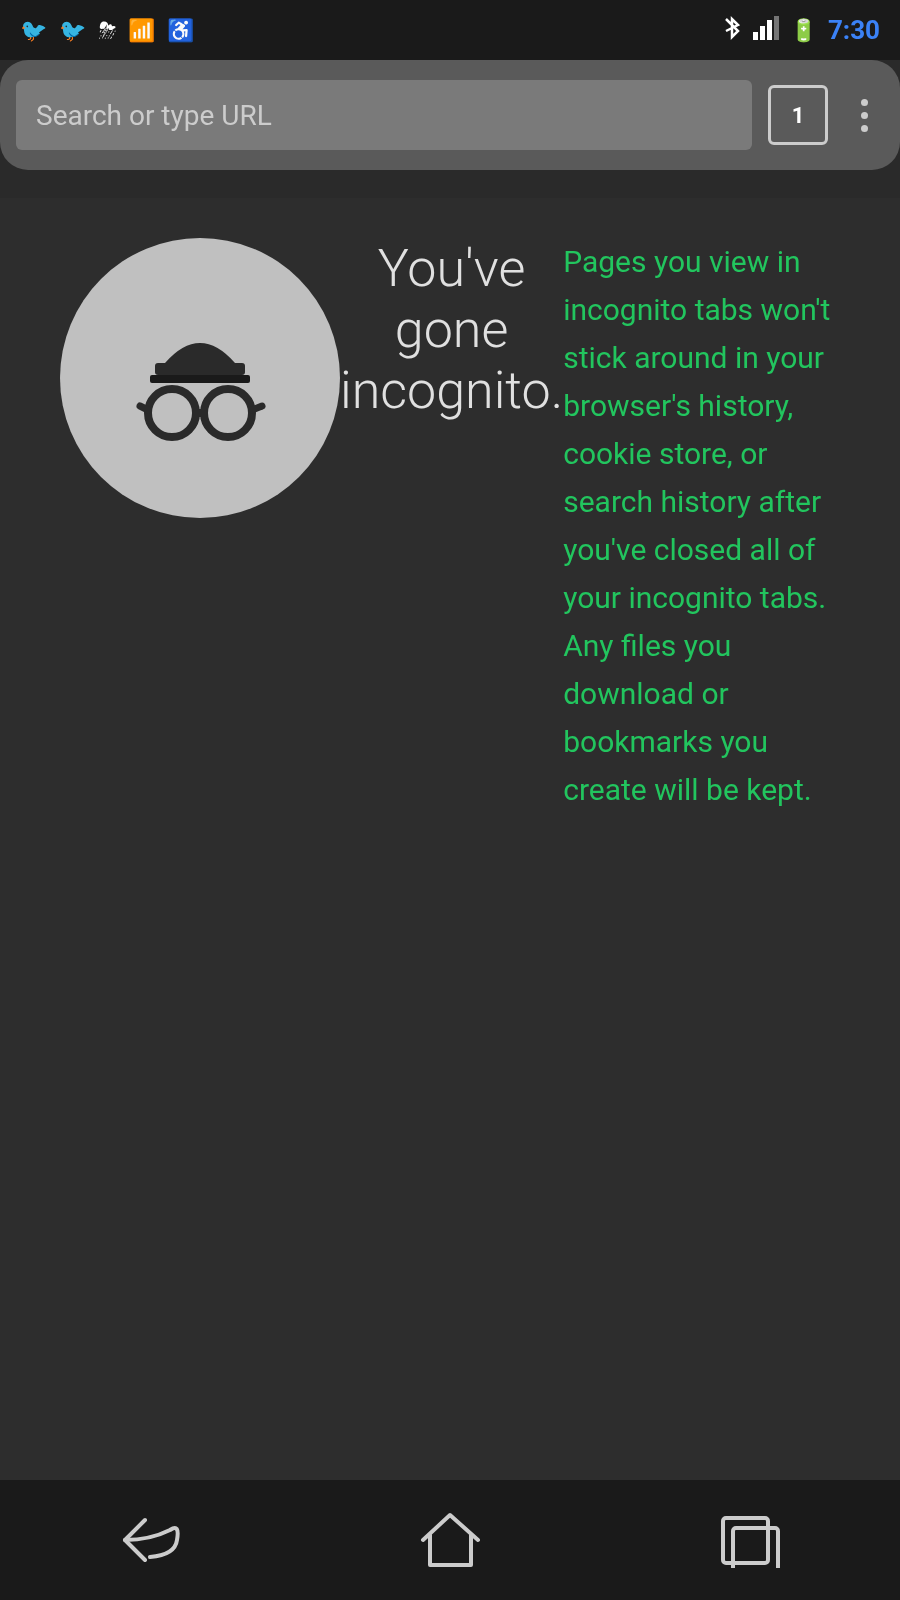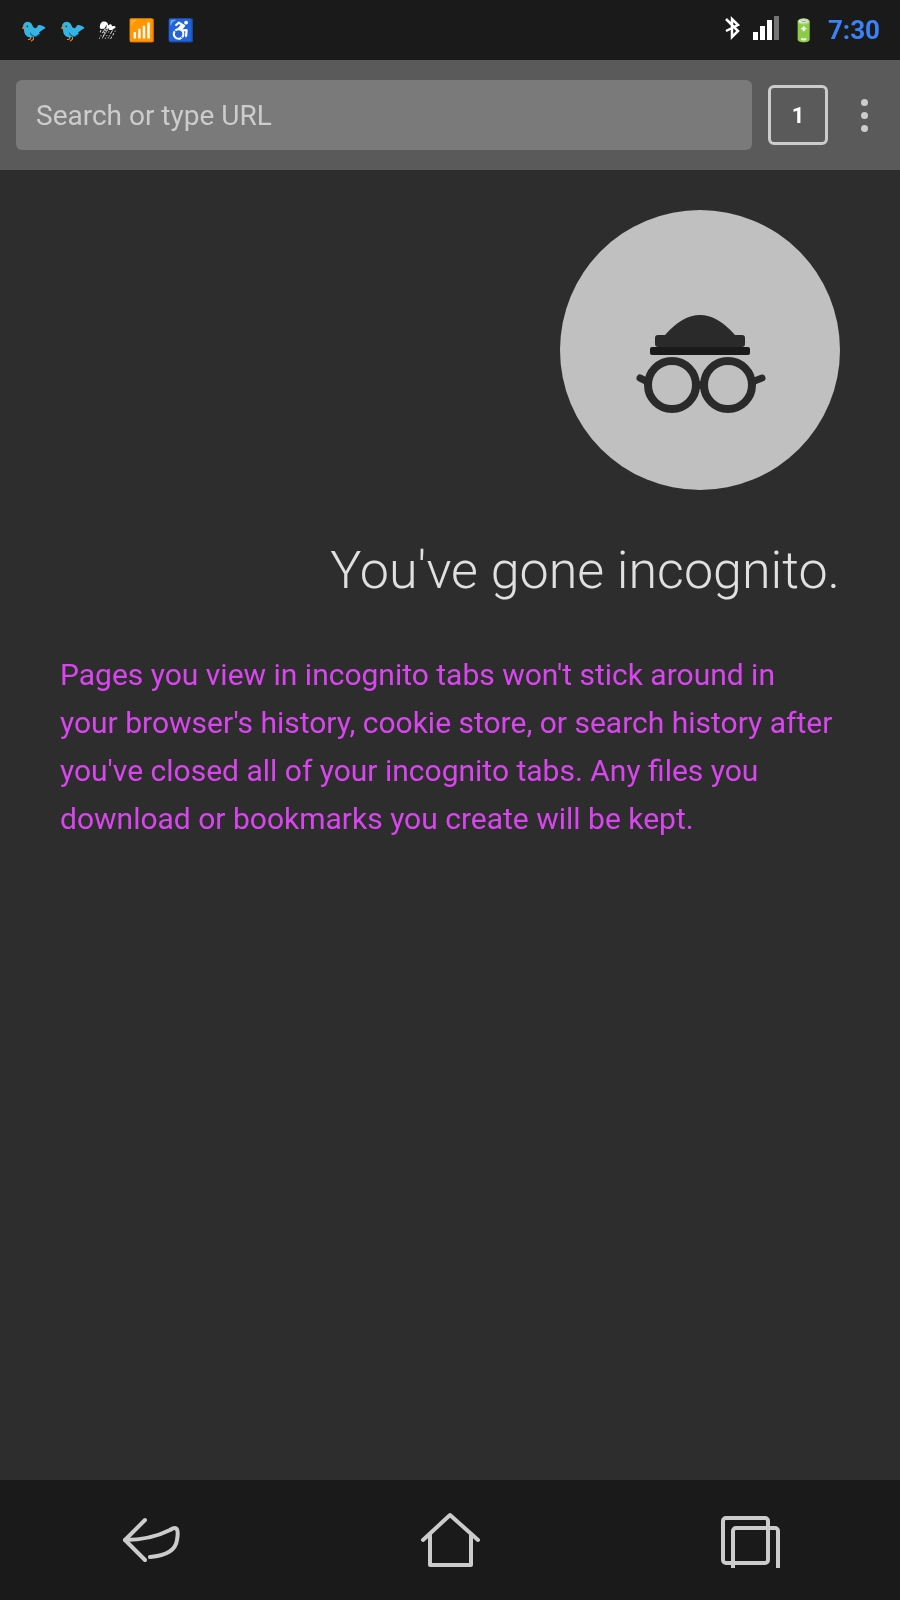--- a/index.html
+++ b/index.html
@@ -50,20 +50,21 @@
 
     
     .address-bar {
       background-color: #5a5a5a;
       height: 110px;
       display: flex;
       align-items: center;
       padding: 0 16px;
       gap: 16px;
       flex-shrink: 0;
+      border-radius: 28px;
     }
 
     .search-input-container {
       flex: 1;
       background-color: #7a7a7a;
       border-radius: 6px;
       height: 70px;
       display: flex;
       align-items: center;
       padding: 0 20px;
@@ -106,24 +107,25 @@
       height: 7px;
       background-color: #cccccc;
       border-radius: 50%;
     }
 
     
     .main-content {
       flex: 1;
       background-color: #2d2d2d;
       display: flex;
-      flex-direction: column;
-      align-items: flex-end;
+      flex-direction: row;
+      align-items: flex-start;
       padding: 40px 60px 30px 60px;
       overflow: hidden;
+      margin-top: 28px;
     }
 
     
     .incognito-circle {
       width: 280px;
       height: 280px;
       border-radius: 50%;
       background-color: #c0c0c0;
       display: flex;
       align-items: center;
@@ -141,21 +143,21 @@
     .incognito-title {
       color: #e0e0e0;
       font-size: 52px;
       font-weight: 300;
       margin-bottom: 50px;
       text-align: center;
     }
 
     
     .description-block {
-      color: #d946ef;
+      color: #22c55e;
       font-size: 30px;
       line-height: 1.6;
       margin-bottom: 50px;
       text-align: left;
       width: 100%;
     }
 
     .learn-more-btn {
       color: #4db6e8;
       font-size: 30px;

